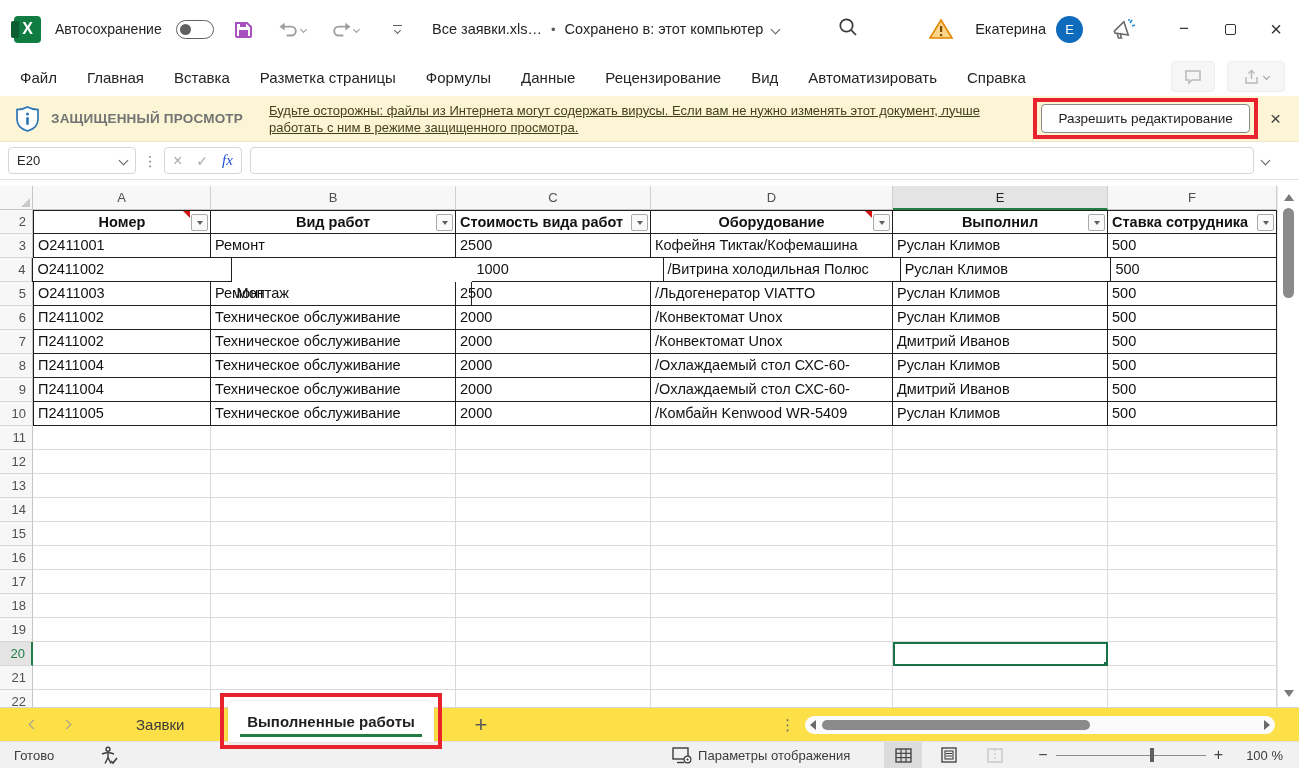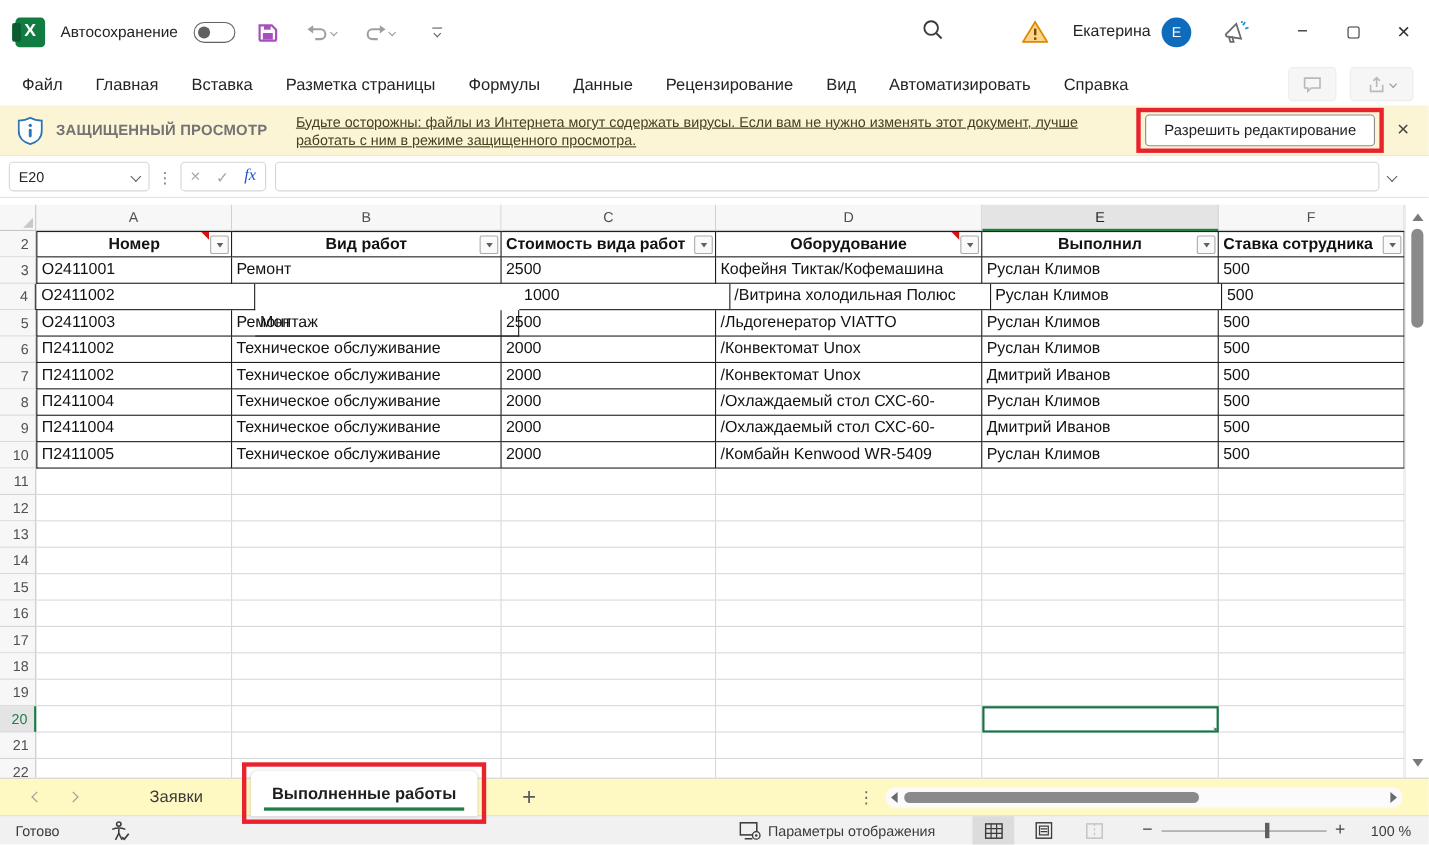--- a/index.html
+++ b/index.html
@@ -81,21 +81,21 @@
   .selcell { position:relative; border:2px solid #177245 !important; }
   .fill-handle { position:absolute; right:-4px; bottom:-4px; width:7px; height:7px; background:#177245; border:1px solid #fff; }
 
   
   .vscroll { position:absolute; left:1277px; top:186px; width:22px; height:521px; background:#fff; border-left:1px solid #e8e8e8; }
   .tri-up { position:absolute; left:6px; top:8px; width:0; height:0; border-left:5px solid transparent; border-right:5px solid transparent; border-bottom:7px solid #7a7a7a; }
   .tri-down { position:absolute; left:6px; bottom:10px; width:0; height:0; border-left:5px solid transparent; border-right:5px solid transparent; border-top:7px solid #7a7a7a; }
   .vthumb { position:absolute; left:5px; top:22px; width:11px; height:90px; background:#8a8a8a; border-radius:6px; }
 
   
-  .tabbar { position:absolute; left:0; top:707px; width:1299px; height:34px; background:#fef9c3; border-top:1px solid #d5d5d5; display:flex; align-items:center; }
+  .tabbar { position:absolute; left:0; top:707px; width:1299px; height:34px; background:#fde047; border-top:1px solid #d5d5d5; display:flex; align-items:center; }
   .tab-nav { display:flex; align-items:center; gap:26px; padding-left:30px; }
   .sheet-tab-inactive { margin-left:66px; font-size:15px; color:#3b3b3b; }
   .active-wrap { position:absolute; left:220px; top:-15px; width:222px; height:56px; border:4px solid #E8232E; z-index:6; padding:4px 4px 3px 4px; background:transparent; }
   .sheet-tab-active { width:100%; height:100%; background:#fff; border-radius:6px 6px 0 0; box-shadow:0 0 3px rgba(0,0,0,.15); display:flex; align-items:center; justify-content:center; position:relative; font-size:15px; font-weight:600; color:#1f1f1f; }
   .green-underline { position:absolute; left:12px; right:12px; bottom:5px; height:3px; background:#1E7E44; }
   .add-sheet { margin-left:290px; font-size:22px; color:#5a5a5a; }
   .tb-dots { position:absolute; left:780px; top:0; height:34px; display:flex; align-items:center; font-size:15px; color:#6a6a6a; }
   .hscroll { position:absolute; left:805px; top:8px; width:470px; height:18px; background:#fbfbfb; border-radius:9px; }
   .hthumb { position:absolute; left:17px; top:4px; width:268px; height:10px; background:#8a8a8a; border-radius:5px; }
   .tri-left { position:absolute; left:5px; top:4px; width:0; height:0; border-top:5px solid transparent; border-bottom:5px solid transparent; border-right:6px solid #6a6a6a; }
@@ -150,20 +150,26 @@
             <polygon points="19.5,7 14,3 14,11" fill="#9f9f9f"></polygon>
           </svg>
         <span class="chev sm"></span>
       </span>
       <span class="qat-btn" style="margin-left:16px; flex-direction:column; gap:2px;">
         <span style="display:block;width:9px;height:0;border-top:1.6px solid #5f5f5f;"></span>
         <span class="chev" style="width:5px;height:5px;"></span>
       </span>
     </div>
 
+    <div class="doc-title">
+      <span>Все заявки.xls…</span>
+      <span class="dot">•</span>
+      <span>Сохранено в: этот компьютер</span>
+      <span class="chev"></span>
+    </div>
 
     <span class="search-btn">
       <svg width="22" height="22" viewBox="0 0 22 22">
           <circle cx="9.5" cy="9.5" r="6.2" fill="none" stroke="#3a3a3a" stroke-width="1.7"></circle>
           <line x1="14.2" y1="14.2" x2="19" y2="19" stroke="#3a3a3a" stroke-width="1.7"></line>
         </svg>
     </span>
 
     <div class="tb-right">
       <span style="margin-right:12px;">

